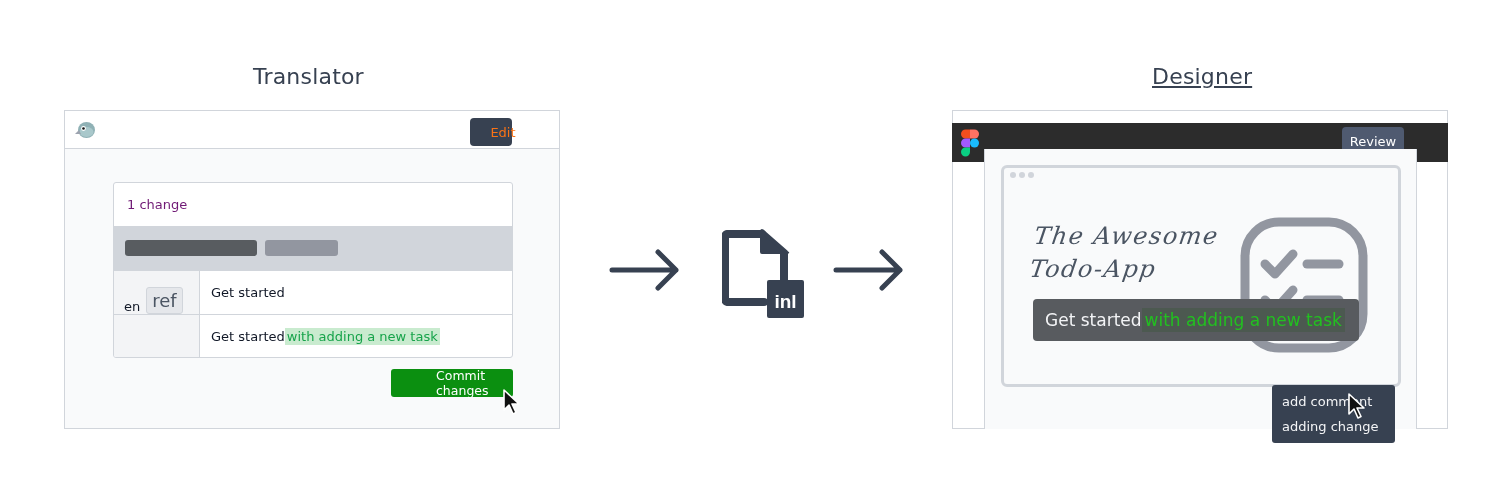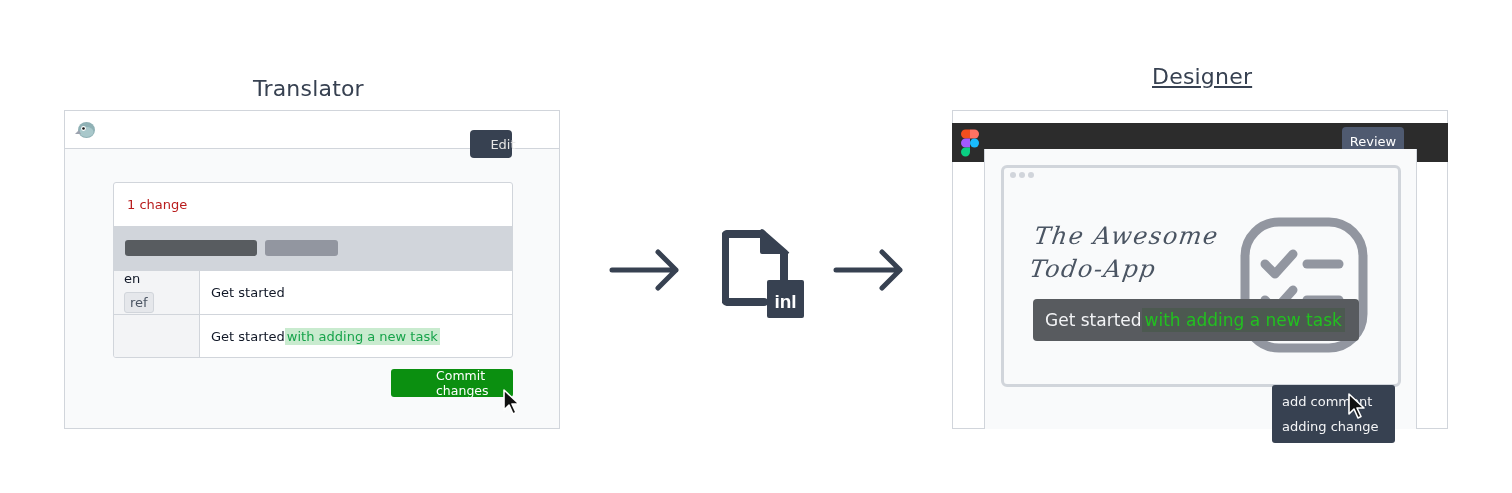--- a/index.html
+++ b/index.html
@@ -5,31 +5,31 @@
   * { box-sizing: border-box; margin: 0; padding: 0; }
   html, body { width: 1512px; height: 493px; background: #ffffff; overflow: hidden; }
   body { position: relative; font-family: "Liberation Sans", "DejaVu Sans", sans-serif; color: #111827; }
 
   .section-title { position: absolute; font-size: 22px; color: #374151; font-family: "DejaVu Sans", sans-serif; letter-spacing: 0.2px; }
 
   
   .tr-win { position: absolute; left: 64px; top: 110px; width: 496px; height: 319px; border: 1px solid #d1d5db; background: #f9fafb; }
   .tr-header { position: absolute; left: 0; top: 0; right: 0; height: 38px; background: #ffffff; border-bottom: 1px solid #d1d5db; }
   .tr-logo { position: absolute; left: 9px; top: 9px; width: 22px; height: 20px; }
-  .btn-edit { position: absolute; left: 405px; top: 19px; width: 42px; height: 28px; background: #374151; color: #e5e5e5; border-radius: 4px; font-size: 13px; display: flex; align-items: center; justify-content: center; font-family: "DejaVu Sans", sans-serif; padding-left: 24px; }
+  .btn-edit { position: absolute; left: 405px; top: 7px; width: 42px; height: 28px; background: #374151; color: #f97316; border-radius: 4px; font-size: 13px; display: flex; align-items: center; justify-content: center; font-family: "DejaVu Sans", sans-serif; padding-left: 24px; }
 
   .card { position: absolute; left: 48px; top: 71px; width: 400px; height: 176px; background: #fff; border: 1px solid #d1d5db; border-radius: 3px; overflow: hidden; }
-  .card-head { height: 43px; padding-left: 13px; display: flex; align-items: center; font-size: 13px; font-family: "DejaVu Sans", sans-serif; color: #b91c1c; }
+  .card-head { height: 43px; padding-left: 13px; display: flex; align-items: center; font-size: 13px; font-family: "DejaVu Sans", sans-serif; color: #701a75; }
   .card-bar { height: 44px; background: #d1d5db; position: relative; }
   .skel1 { position: absolute; left: 11px; top: 14px; width: 132px; height: 16px; background: #585c60; border-radius: 3px; }
   .skel2 { position: absolute; left: 151px; top: 14px; width: 73px; height: 16px; background: #9296a0; border-radius: 3px; }
   .row { display: flex; height: 44px; border-top: 1px solid #d1d5db; }
   .row:first-of-type { border-top: none; }
-  .cell-lang { width: 86px; background: #f3f4f6; border-right: 1px solid #d1d5db; display: flex; align-items: flex-start; padding-left: 10px; font-size: 13px; font-family: "DejaVu Sans", sans-serif; gap: 6px; flex-direction: column; }
-  .ref-badge { background: #e5e7eb; border: 1px solid #d1d5db; border-radius: 3px; padding: 2px 5px; font-size: 13px; color: #4b5563; }
+  .cell-lang { width: 86px; background: #f3f4f6; border-right: 1px solid #d1d5db; display: flex; align-items: flex-end; padding-left: 10px; font-size: 13px; font-family: "DejaVu Sans", sans-serif; gap: 6px; }
+  .ref-badge { background: #e5e7eb; border: 1px solid #d1d5db; border-radius: 3px; padding: 2px 5px; font-size: 18px; color: #4b5563; }
   .cell-text { flex: 1; display: flex; align-items: center; padding-left: 11px; font-size: 13px; font-family: "DejaVu Sans", sans-serif; color: #111827; white-space: pre; }
   .added { background: #c9ebcf; color: #16a34a; padding: 1px 2px; }
 
   .btn-commit { position: absolute; left: 326px; top: 258px; width: 122px; height: 28px; background: #0b8f10; color: #fff; border-radius: 3px; font-size: 12.5px; display: flex; align-items: center; justify-content: center; font-family: "DejaVu Sans", sans-serif; padding-left: 45px; }
   .cursor { position: absolute; width: 22px; height: 28px; }
 
   
   .arrow { position: absolute; width: 74px; height: 50px; }
   .file-icon { position: absolute; left: 722px; top: 228px; width: 84px; height: 92px; }
 
@@ -45,21 +45,21 @@
   .handwritten { position: absolute; left: 28px; top: 52px; font-family: "DejaVu Serif", serif; font-style: italic; font-size: 24px; color: #4b5563; line-height: 33px; letter-spacing: 1.5px; transform: skewX(-8deg); }
   .todo-icon { position: absolute; left: 233px; top: 48px; width: 134px; height: 140px; }
   .overlay-text { position: absolute; left: 29px; top: 131px; width: 326px; height: 42px; background: #585b5f; border-radius: 4px; display: flex; align-items: center; padding-left: 12px; font-size: 17px; color: #f3f4f6; font-family: "DejaVu Sans", sans-serif; white-space: pre; }
   .overlay-added { color: #22c020; background: #4c5950; padding: 2px 3px; }
   .ctx-menu { position: absolute; left: 287px; top: 236px; width: 123px; height: 58px; background: #374151; border-radius: 3px; padding: 4px 10px; color: #f3f4f6; font-size: 13px; font-family: "DejaVu Sans", sans-serif; }
   .ctx-item { height: 25px; display: flex; align-items: center; }
 </style>
 </head>
 <body>
 
-<div class="section-title" style="left:253px; top:64px;margin-top:12px;">Translator</div>
+<div class="section-title" style="left:253px; top:64px;">Translator</div>
 
 <div class="tr-win">
   <div class="tr-header">
     <svg class="tr-logo" viewBox="0 0 22 20">
       <ellipse cx="12.5" cy="10" rx="8.5" ry="8" fill="#8fb1b5"></ellipse>
       <ellipse cx="12.5" cy="12" rx="7" ry="5" fill="#a9c8cb"></ellipse>
       <path d="M5 10 L1 14 L7 14 Z" fill="#9ca3af"></path>
       <circle cx="9.5" cy="8.5" r="2.4" fill="#fff"></circle>
       <circle cx="9.5" cy="8.5" r="1.3" fill="#111"></circle>
     </svg>

